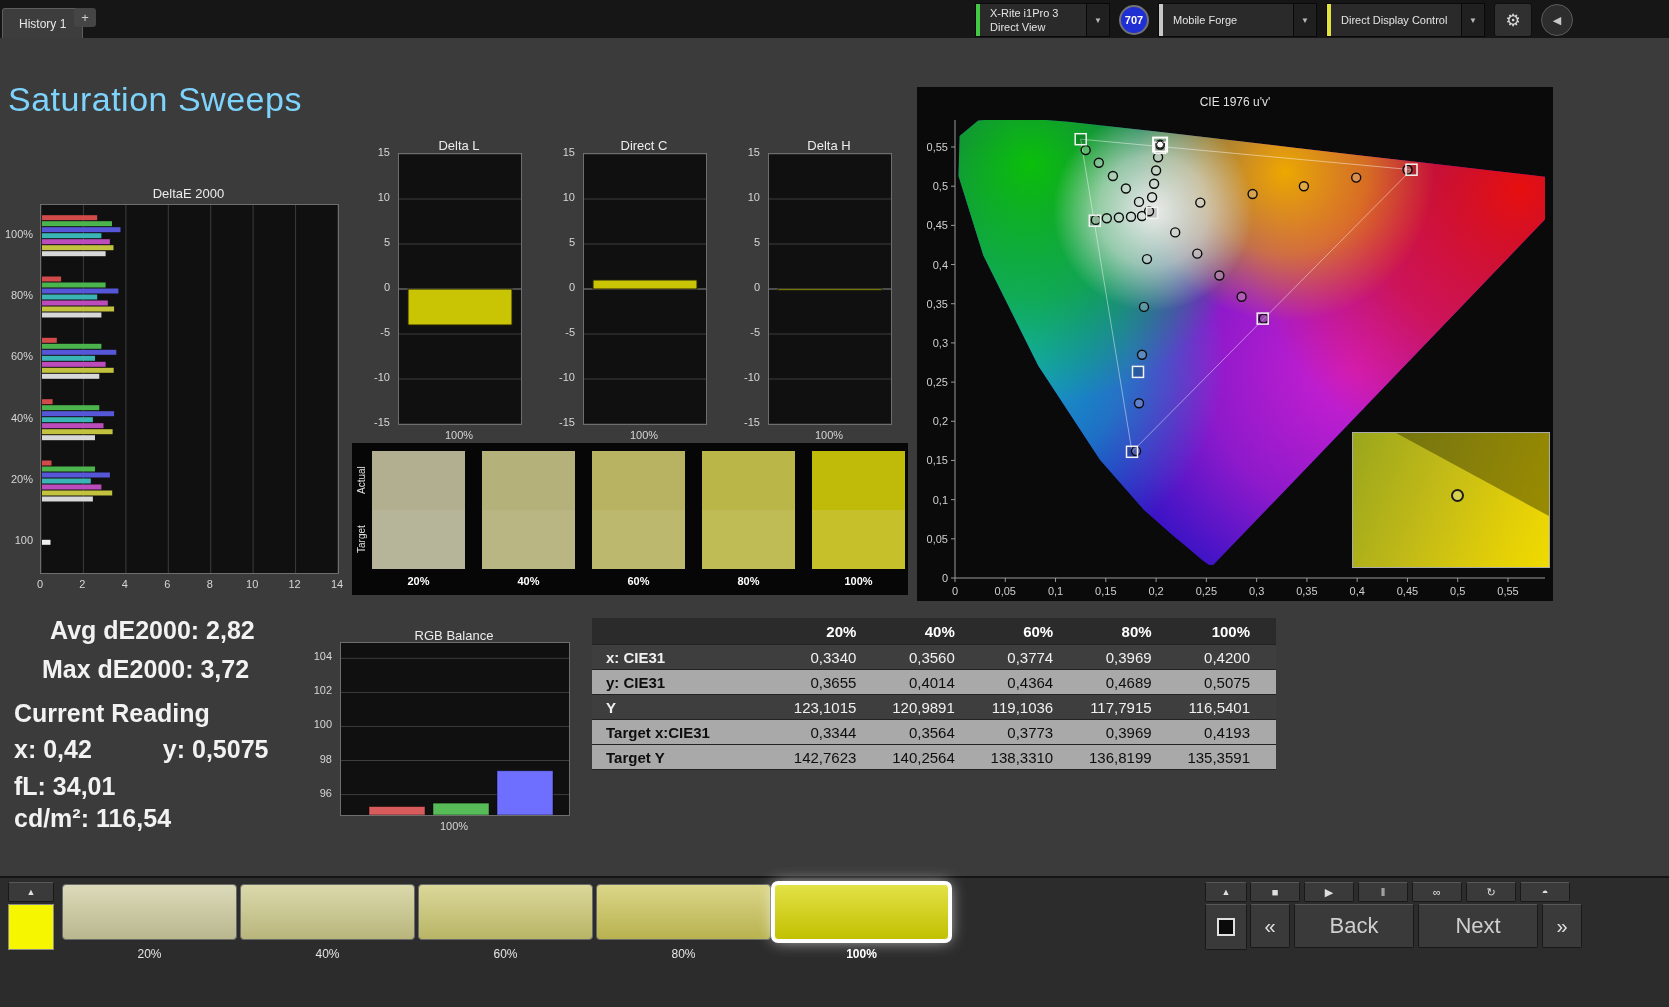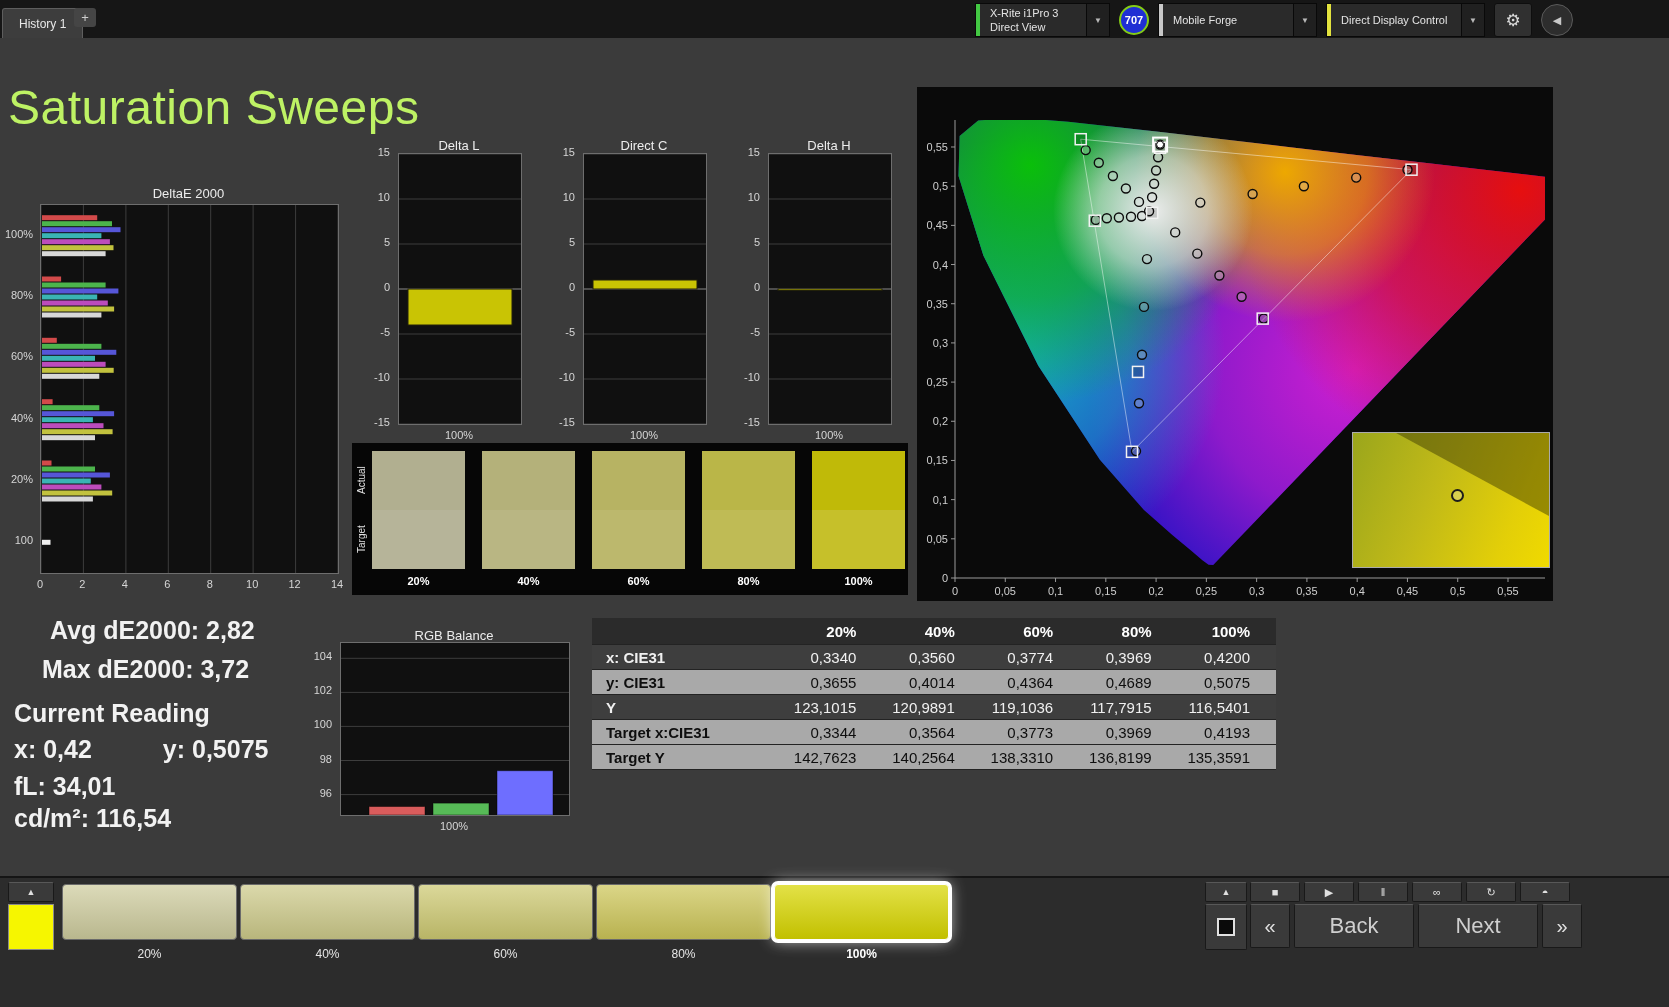--- a/index.html
+++ b/index.html
@@ -12,28 +12,28 @@
        color:#e8e8e8;font-size:12px;display:flex;align-items:center;padding:0 16px;border-radius:3px 3px 0 0;}
   .addtab{position:absolute;left:74px;top:8px;width:22px;height:19px;background:#454545;border-radius:3px;color:#cfcfcf;
        display:flex;align-items:center;justify-content:center;font-size:13px;}
   .topbar-right{position:absolute;right:96px;top:3px;display:flex;align-items:center;gap:9px;}
   .dropdown{display:flex;align-items:stretch;height:32px;background:#2a2a2a;border:1px solid #090909;}
   .dd-indicator{width:4px;background:#888;}
   .dd-text{padding:0 10px;color:#e4e4e4;font-size:11px;display:flex;flex-direction:column;justify-content:center;line-height:1.3;min-width:86px;}
   .dd-text.single{font-size:11px;min-width:110px;}
   .dd-caret{width:22px;background:#202020;border-left:1px solid #090909;color:#b8b8b8;font-size:8px;
        display:flex;align-items:center;justify-content:center;}
-  .badge{width:30px;height:30px;border-radius:50%;background:#1f2fd4;border:2px solid #84cc16;color:#fff;
+  .badge{width:30px;height:30px;border-radius:50%;background:#1f2fd4;border:2px solid #737373;color:#fff;
        font-size:11px;font-weight:bold;display:flex;align-items:center;justify-content:center;box-sizing:border-box;}
   .iconbtn{width:36px;height:32px;background:#303030;border:1px solid #0e0e0e;border-radius:3px;color:#dadada;
        font-size:17px;display:flex;align-items:center;justify-content:center;}
   .roundbtn{width:30px;height:30px;border-radius:50%;background:#2d2d2d;border:1px solid #5a5a5a;color:#c8c8c8;
        font-size:11px;display:flex;align-items:center;justify-content:center;}
 
-  .page-title{position:absolute;left:8px;top:80px;font-size:48px;font-weight:300;color:#bef264;letter-spacing:.5px;}
+  .page-title{position:absolute;left:8px;top:80px;font-size:34px;font-weight:300;color:#7dd3fc;letter-spacing:.5px;}
 
   
   .block{position:absolute;}
   .chart-title{position:absolute;top:0;text-align:center;font-size:13px;color:#ececec;}
   .plot{position:absolute;background:#101010;border:1px solid #6e6e6e;box-sizing:content-box;}
   .ylabels,.xlabels{position:absolute;}
   .ylab{position:absolute;font-size:11px;color:#d6d6d6;width:28px;text-align:right;}
   .xlab{position:absolute;font-size:11px;color:#d6d6d6;width:20px;text-align:center;top:0;}
   .sxlabel{position:absolute;text-align:center;font-size:11px;color:#d6d6d6;}
 
@@ -299,20 +299,21 @@
         </div>
         <div class="scol">
           <div class="shalf" style="background: rgb(192, 186, 8);"></div>
           <div class="shalf" style="background: rgb(198, 192, 42);"></div>
           <div class="slabel">100%</div>
         </div>
       </div>
   </div>
 
   <div id="cie-panel">
+    <div class="cie-title">CIE 1976 u'v'</div>
     <svg id="cie-svg" width="590" height="480">
         <defs>
           <clipPath id="plotclip">
             <rect x="0" y="0" width="590" height="458"></rect>
           </clipPath>
           <clipPath id="hsclip">
             <path d="M258.2 445.1L253.6 444.8L247.4 440.3L236.0 430.6L217.3 415.0L188.7 389.7L144.9 339.7L83.3 245.8L28.4 135.4L3.5 55.9L4.6 16.1L23.2 0.6L50.4 -1.8L79.6 -0.9L113.3 1.8L153.9 6.2L203.7 11.8L263.7 18.8L333.3 26.9L405.7 35.4L471.8 43.0L523.1 49.0L603.0 58.3L626.8 61.1Z"></path>
           </clipPath>
           <radialGradient id="gG">
             <stop offset="0%" stop-color="#0abf0a" stop-opacity="1"></stop>

